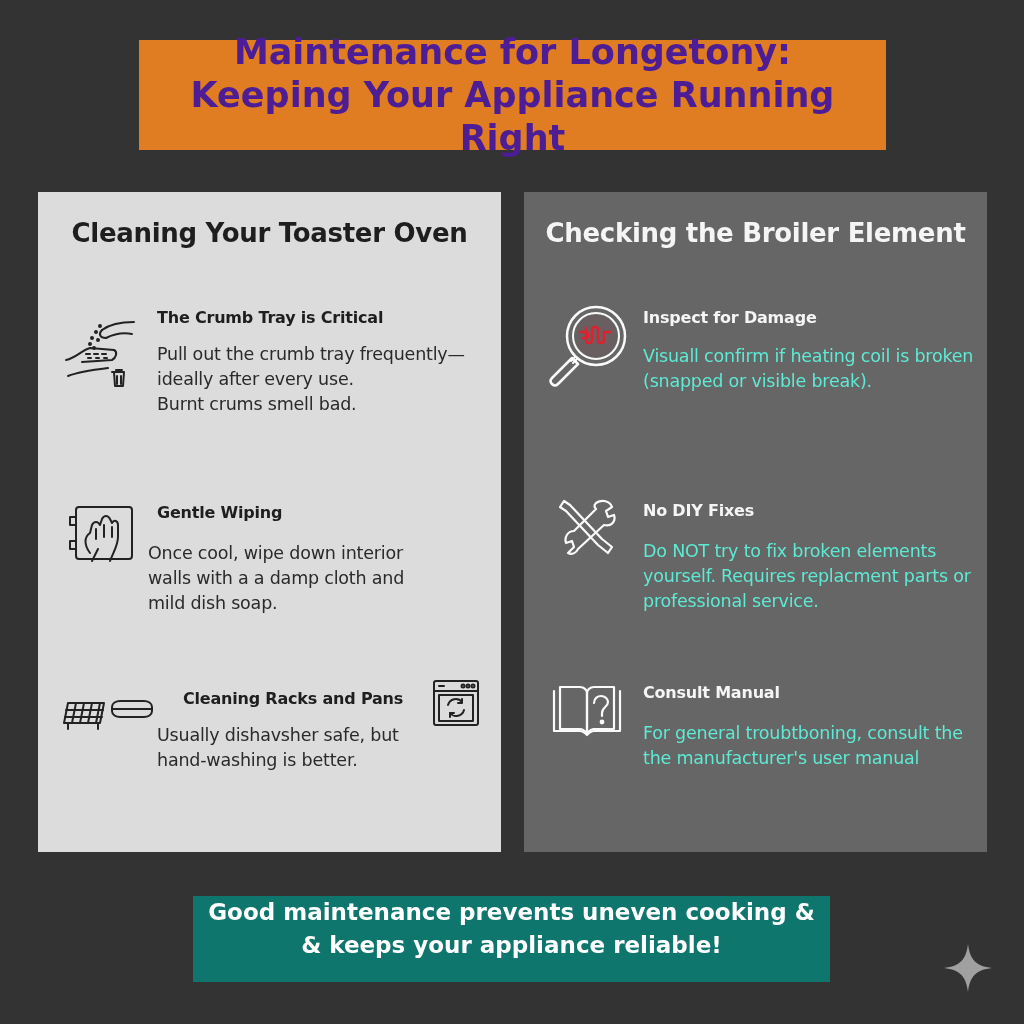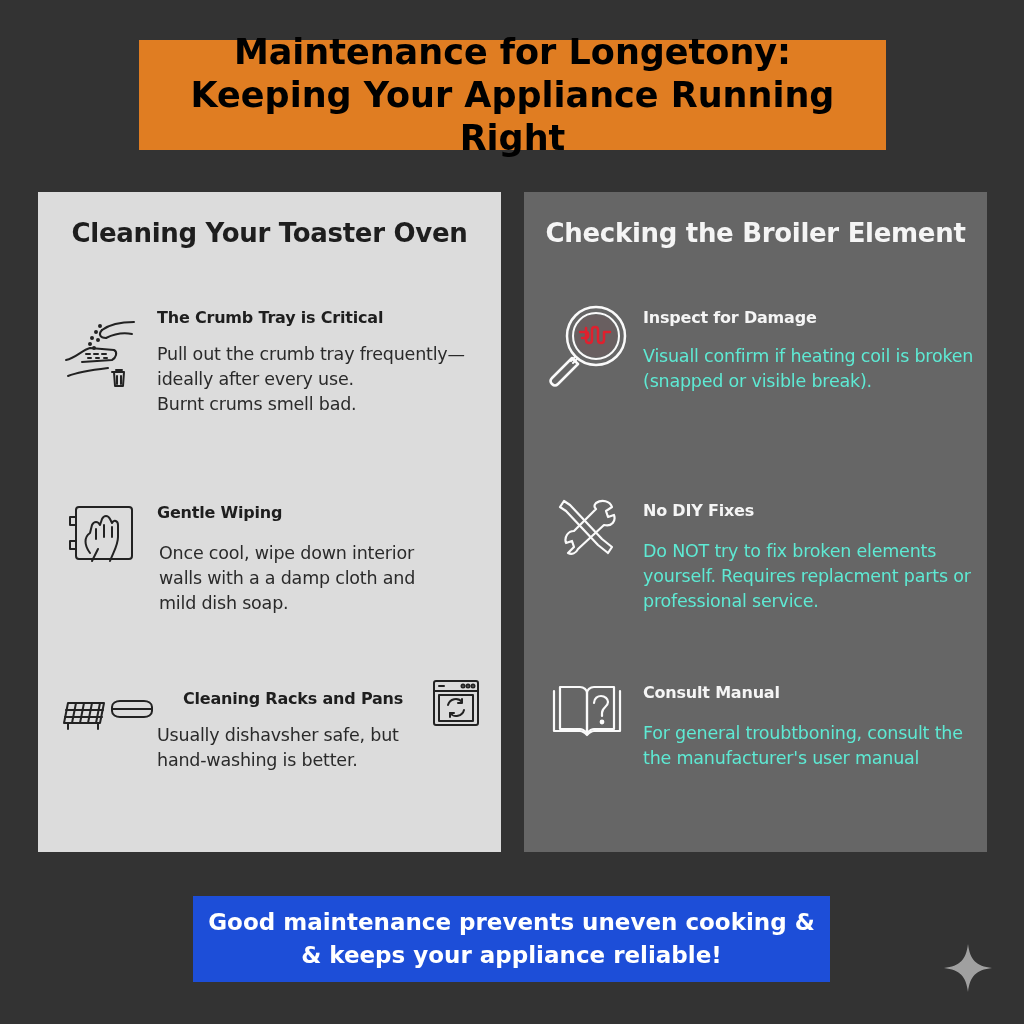--- a/index.html
+++ b/index.html
@@ -3,41 +3,41 @@
   <meta charset="utf-8">
   <style>
     html, body { margin:0; padding:0; }
     body {
       width:1024px; height:1024px; background:#333333;
       position:relative; overflow:hidden;
       font-family:"DejaVu Sans", "Liberation Sans", sans-serif;
     }
     .title-banner {
       position:absolute; left:139px; top:40px; width:747px; height:110px;
-      background:#e07d22; color:#000000; text-align:center;
+      background:#e07d22; color:#4c1d95; text-align:center;
       display:flex; flex-direction:column; justify-content:center;
       font-weight:bold; font-size:35px; line-height:43px;
     }
     .panel { position:absolute; top:192px; height:660px; box-sizing:border-box;text-decoration:underline; }
     .panel-left { left:38px; width:463px; background:#dcdcdc; color:#1e1e1e; }
     .panel-right { left:524px; width:463px; background:#666666; color:#f5f5f5; }
     .panel-title {
       position:absolute; top:26px; left:0; right:0; text-align:center;
       font-size:26px; font-weight:bold; letter-spacing:-0.3px;
     }
     .item { position:absolute; left:0; right:0; }
     .item-icon { position:absolute; }
     .item-title { position:absolute; font-weight:bold; font-size:16px; letter-spacing:-0.2px; white-space:nowrap; }
     .item-body { position:absolute; font-size:17.5px; line-height:25px; white-space:pre-line; letter-spacing:-0.2px; }
     .panel-left .item-body { color:#2a2a2a; }
     .panel-right .item-body { color:#5eead4; }
     .footer-banner {
       position:absolute; left:193px; top:896px; width:637px; height:86px;
-      background:#1d4ed8; color:#fff; text-align:center;
-      display:flex; flex-direction:column; justify-content:center;
+      background:#0f766e; color:#fff; text-align:center;
+      display:flex; flex-direction:column; justify-content:flex-start;
       font-weight:bold; font-size:23px; line-height:33px;
     }
     .sparkle { position:absolute; left:942px; top:942px; width:52px; height:52px; }
     svg { display:block; }
   </style>
 </head>
 <body>
 
 <div class="title-banner">
   <div>Maintenance for Longetony:</div>
@@ -75,21 +75,21 @@
     <span class="item-icon" style="left:30px;top:8px;">
       <svg width="70" height="62" viewBox="0 0 70 62" fill="none" stroke="#222" stroke-width="2" stroke-linecap="round" stroke-linejoin="round">
         <rect x="8" y="4" width="56" height="52" rx="3"></rect>
         <path d="M2 14 h6 v8 h-6 z M2 38 h6 v8 h-6 z"></path>
         <path d="M22 50 C16 42 16 34 22 30 L24 22 C26 18 30 18 32 22 L34 16 C36 12 40 12 42 16 L44 20 C46 16 50 18 50 22 L50 34 C50 42 46 48 42 58"></path>
         <path d="M28 26 v10 M36 22 v12 M44 24 v10"></path>
         <path d="M24 58 L30 46"></path>
       </svg>
     </span>
     <div class="item-title" style="left:119px;top:8px;">Gentle Wiping</div>
-    <div class="item-body" style="left:121px;top:46px;">Once cool, wipe down interior
+    <div class="item-body" style="left:110px;top:46px;">Once cool, wipe down interior
 walls with a a damp cloth  and
 mild dish soap.</div>
   </div>
 
   <div class="item" style="top:485px;">
     <span class="item-icon" style="left:24px;top:18px;">
       <svg width="94" height="40" viewBox="0 0 94 40" fill="none" stroke="#222" stroke-width="2" stroke-linecap="round" stroke-linejoin="round">
         <path d="M6 8 h36 l-4 20 h-36 z"></path>
         <path d="M14 8 l-4 20 M22 8 l-4 20 M30 8 l-4 20 M38 8 l-4 20"></path>
         <path d="M4 15 h37 M3 22 h37"></path>

